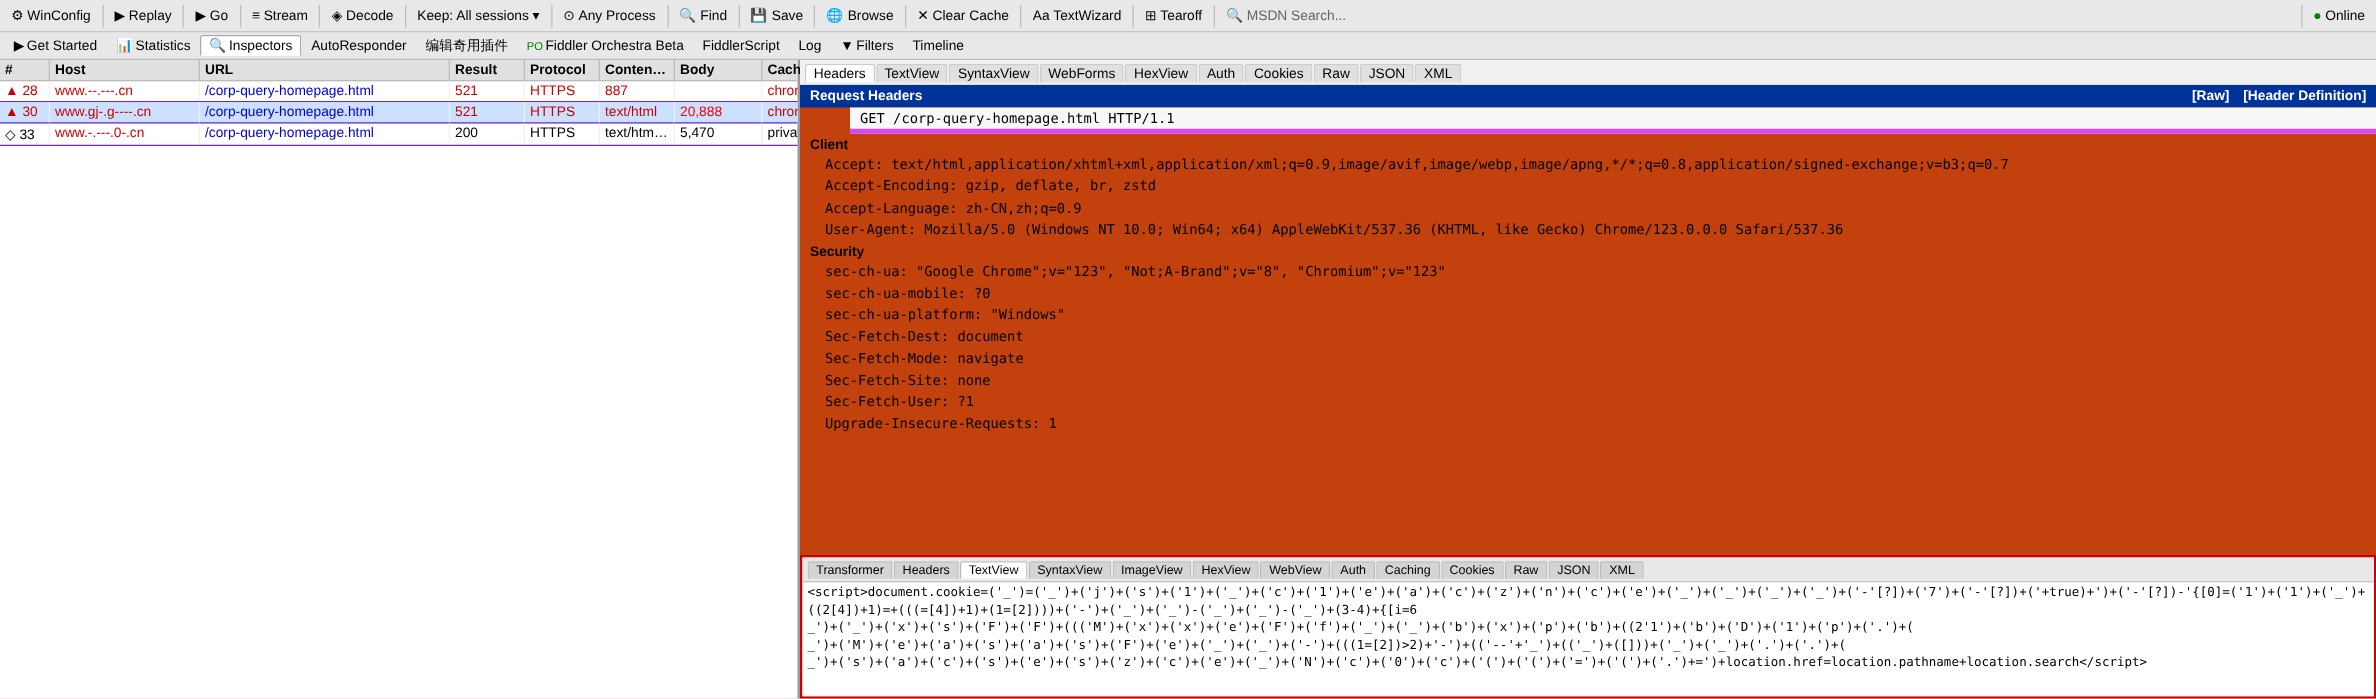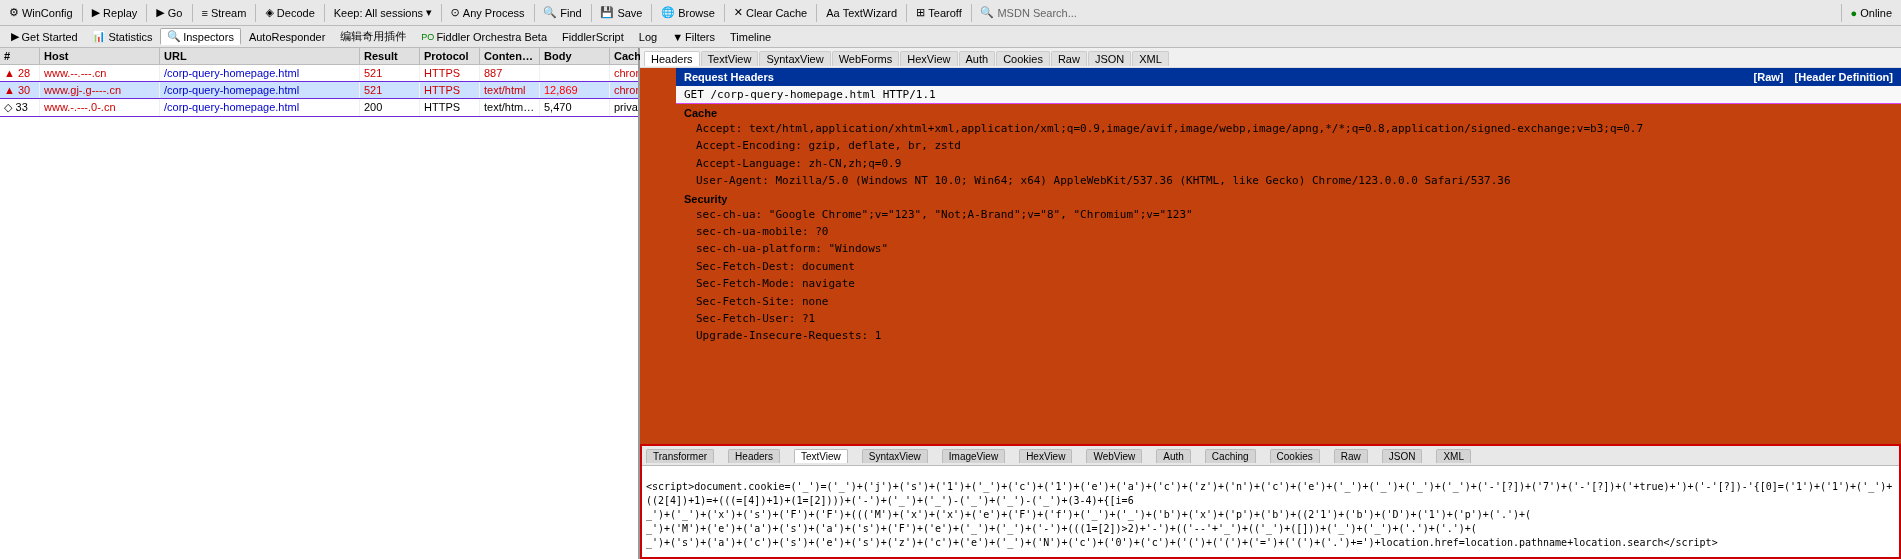--- a/index.html
+++ b/index.html
@@ -129,21 +129,22 @@
       font-size: 11px;
       height: 18px;
     }
 
     
     .request-line {
       background: #f8f8f8;
       padding: 2px 8px;
       font-family: Consolas, monospace;
       font-size: 11px;
-      border-bottom: 1px solid #d946ef;
+      border-bottom: 4px solid #d946ef;
+      margin-left: 40px;
     }
 
     
     .section-header {
       font-weight: bold;
       font-size: 11px;
       color: #000;
       padding: 3px 8px 1px;
     }
     .header-entry {
@@ -151,21 +152,20 @@
       font-size: 11px;
       font-family: Consolas, monospace;
       line-height: 1.4;
     }
 
     
     .content-area {
       flex: 1;
       overflow-y: auto;
       padding-bottom: 4px;
-      padding-left: 36px;
     }
 
     
     #bottom-panel {
       border-top: 2px solid #cc0000;
       border-left: 2px solid #cc0000;
       border-right: 2px solid #cc0000;
       border-bottom: 2px solid #cc0000;
       background: #fff;
       flex-shrink: 0;
@@ -174,38 +174,38 @@
       flex-direction: column;
     }
 
     .bottom-tabs-row {
       display: flex;
       align-items: center;
       background: #e8e8e8;
       border-bottom: 1px solid #bbb;
       padding: 1px 4px 0;
       height: 20px;
-      gap: 14px;
+      gap: 1px;
     }
     .bottom-tab {
       padding: 1px 6px;
       border: 1px solid #bbb;
       border-bottom: none;
       background: #d4d4d4;
       cursor: pointer;
       font-size: 10px;
       border-radius: 2px 2px 0 0;
       white-space: nowrap;
     }
     .bottom-tab.active { background: #fff; }
 
     .bottom-content {
       flex: 1;
       overflow: hidden;
-      padding: 14px 4px;
+      padding: 2px 4px;
       font-family: Consolas, monospace;
       font-size: 10px;
       line-height: 1.4;
       background: #fff;
       overflow-y: auto;
       word-break: break-all;
       white-space: pre-wrap;
     }
 
     .header-tabs-row {
@@ -378,21 +378,21 @@
 
       <div class="table-row error-row selected">
         <div class="table-cell">
           <span>▲</span> 30
         </div>
         <div class="table-cell" style="color:#cc0000;">www.gj-.g----.cn</div>
         <div class="table-cell cell-url">/corp-query-homepage.html</div>
         <div class="table-cell">521</div>
         <div class="table-cell">HTTPS</div>
         <div class="table-cell">text/html</div>
-        <div class="table-cell cell-red">12,869</div>
+        <div class="table-cell cell-red">20,888</div>
         <div class="table-cell">chrome...</div>
       </div>
 
       <div class="table-row">
         <div class="table-cell">
           <span>◇</span> 33
         </div>
         <div class="table-cell" style="color:#cc0000;">www.-.---.0-.cn</div>
         <div class="table-cell cell-url">/corp-query-homepage.html</div>
         <div class="table-cell">200</div>
@@ -427,21 +427,21 @@
           <span style="cursor:pointer; margin-right:8px;">[Raw]</span>
           <span style="cursor:pointer;">[Header Definition]</span>
         </span>
       </div>
 
       <div class="request-line">
         <span>GET /corp-query-homepage.html HTTP/1.1</span>
       </div>
 
       <div class="section-header">
-        <span>Cache</span>
+        <span>Client</span>
       </div>
       <div class="header-entry">Accept: text/html,application/xhtml+xml,application/xml;q=0.9,image/avif,image/webp,image/apng,*/*;q=0.8,application/signed-exchange;v=b3;q=0.7</div>
       <div class="header-entry">Accept-Encoding: gzip, deflate, br, zstd</div>
       <div class="header-entry">Accept-Language: zh-CN,zh;q=0.9</div>
       <div class="header-entry">User-Agent: Mozilla/5.0 (Windows NT 10.0; Win64; x64) AppleWebKit/537.36 (KHTML, like Gecko) Chrome/123.0.0.0 Safari/537.36</div>
 
       <div class="section-header">
         <span>Security</span>
       </div>
       <div class="header-entry">sec-ch-ua: "Google Chrome";v="123", "Not;A-Brand";v="8", "Chromium";v="123"</div>

